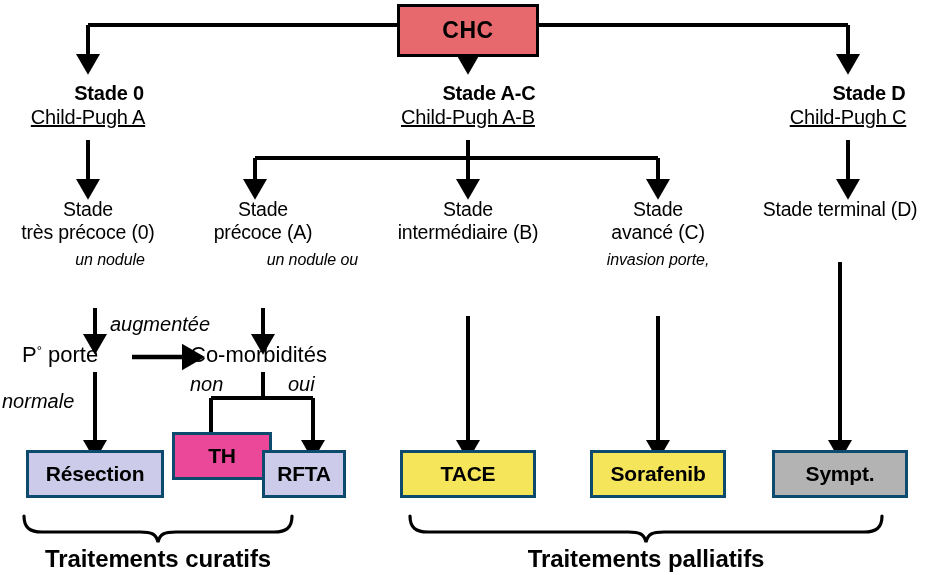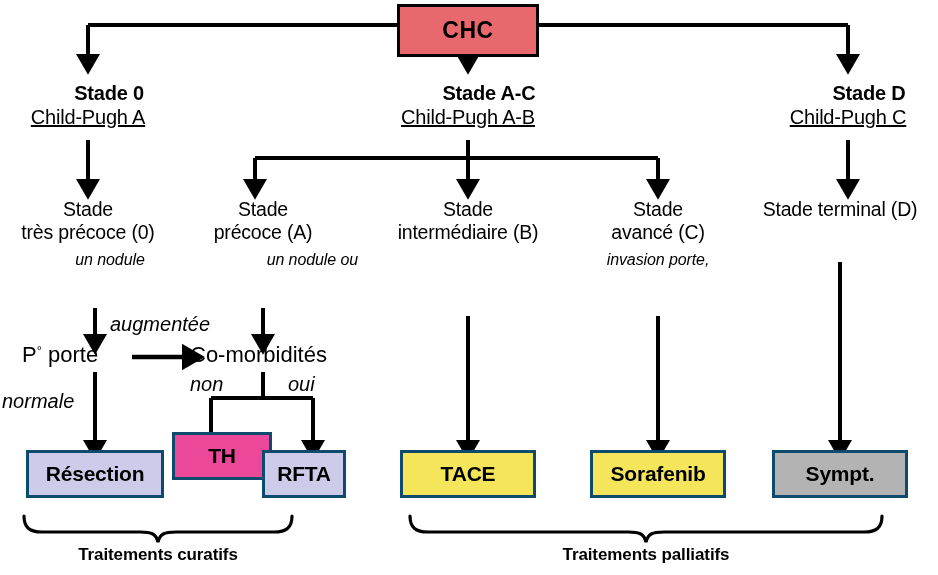--- a/index.html
+++ b/index.html
@@ -86,21 +86,21 @@
     display: flex;
     align-items: center;
     justify-content: center;
     font-weight: bold;
     font-size: 23px;
     letter-spacing: 0.5px;
   }
   .group-label {
     position: absolute;
     font-weight: bold;
-    font-size: 17px;
+    font-size: 24px;
     text-align: center;
     white-space: nowrap;
     letter-spacing: -0.1px;
   }
 </style>
 </head>
 <body>
 
 <div id="page">
 

